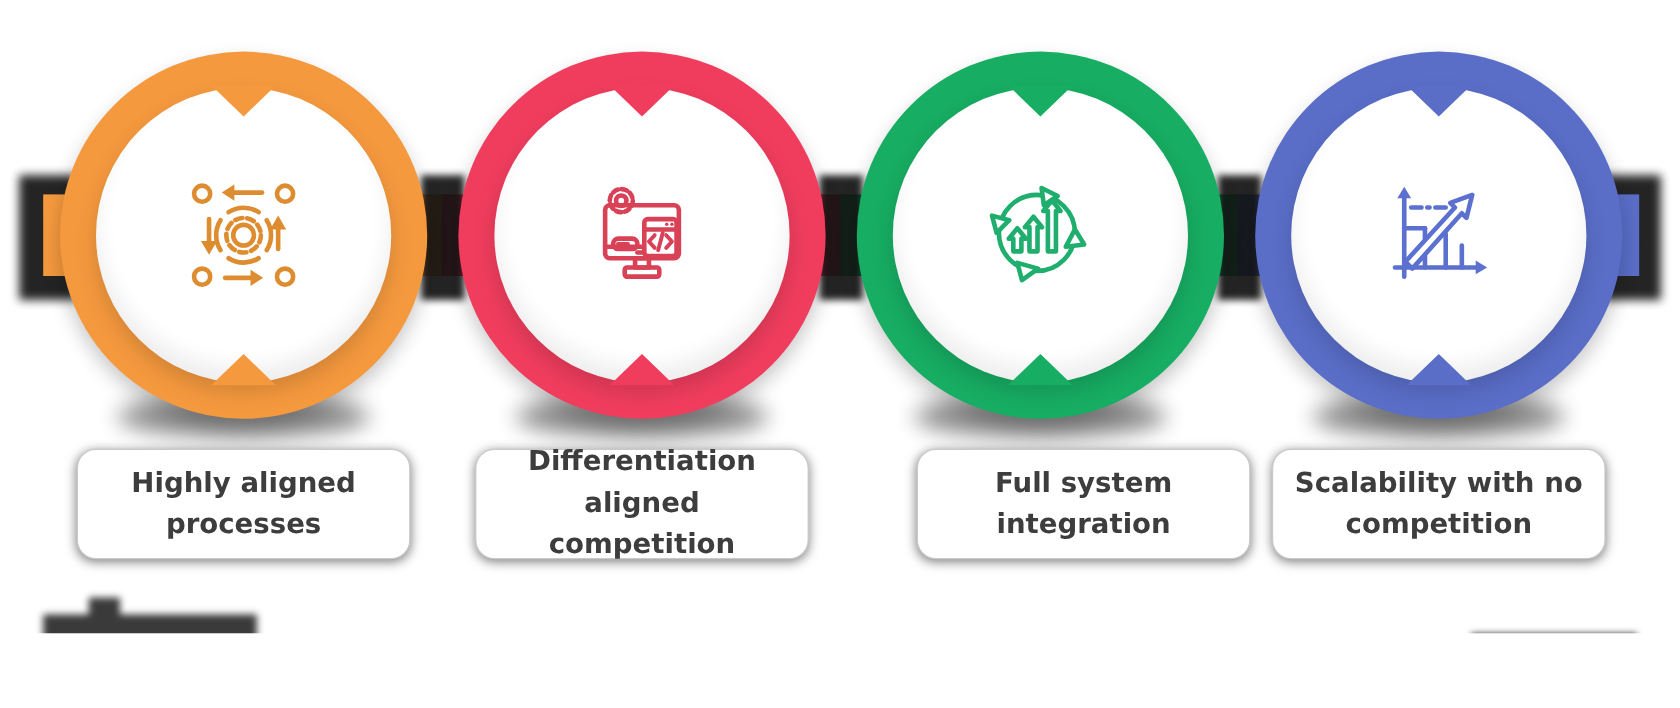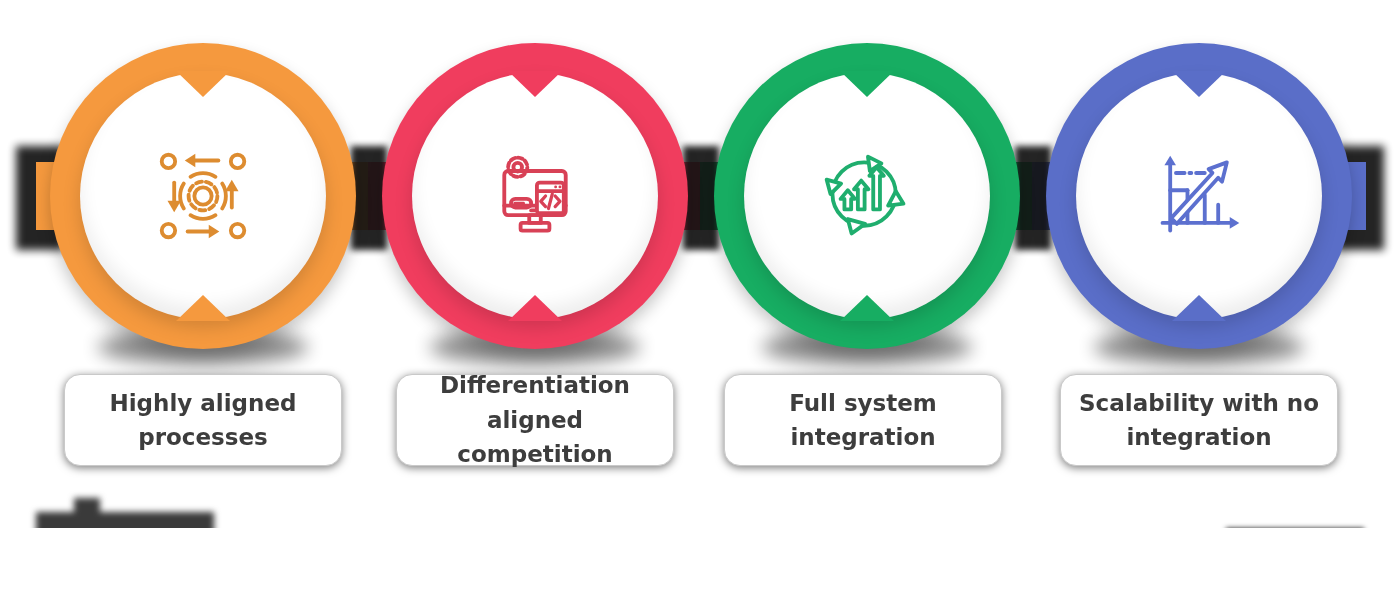--- a/index.html
+++ b/index.html
@@ -158,25 +158,25 @@
       </svg>
     </span>
   </div>
 
   <div class="card" style="left:64px">
     <span>Highly aligned processes</span>
     </div>
   <div class="card" style="left:396px">
     <span>Differentiation aligned competition</span>
     </div>
-  <div class="card" style="left:724px">
+  <div class="card" style="left:764px">
     <span>Full system integration</span>
     </div>
   <div class="card" style="left:1060px">
-    <span>Scalability with no integration</span>
+    <span>Scalability with no competition</span>
     </div>
 
   <div class="logo-left">
     <div class="b" style="left:0;top:16px;width:178px;height:32px;"></div>
     <div class="b" style="left:38px;top:2px;width:26px;height:20px;"></div>
     <div class="b" style="left:112px;top:46px;width:24px;height:12px;"></div>
     <div class="b" style="left:0;top:56px;width:172px;height:13px;"></div>
   </div>
   <div class="logo-right">
     <div class="b" style="left:0;top:4px;width:138px;height:23px;"></div>

